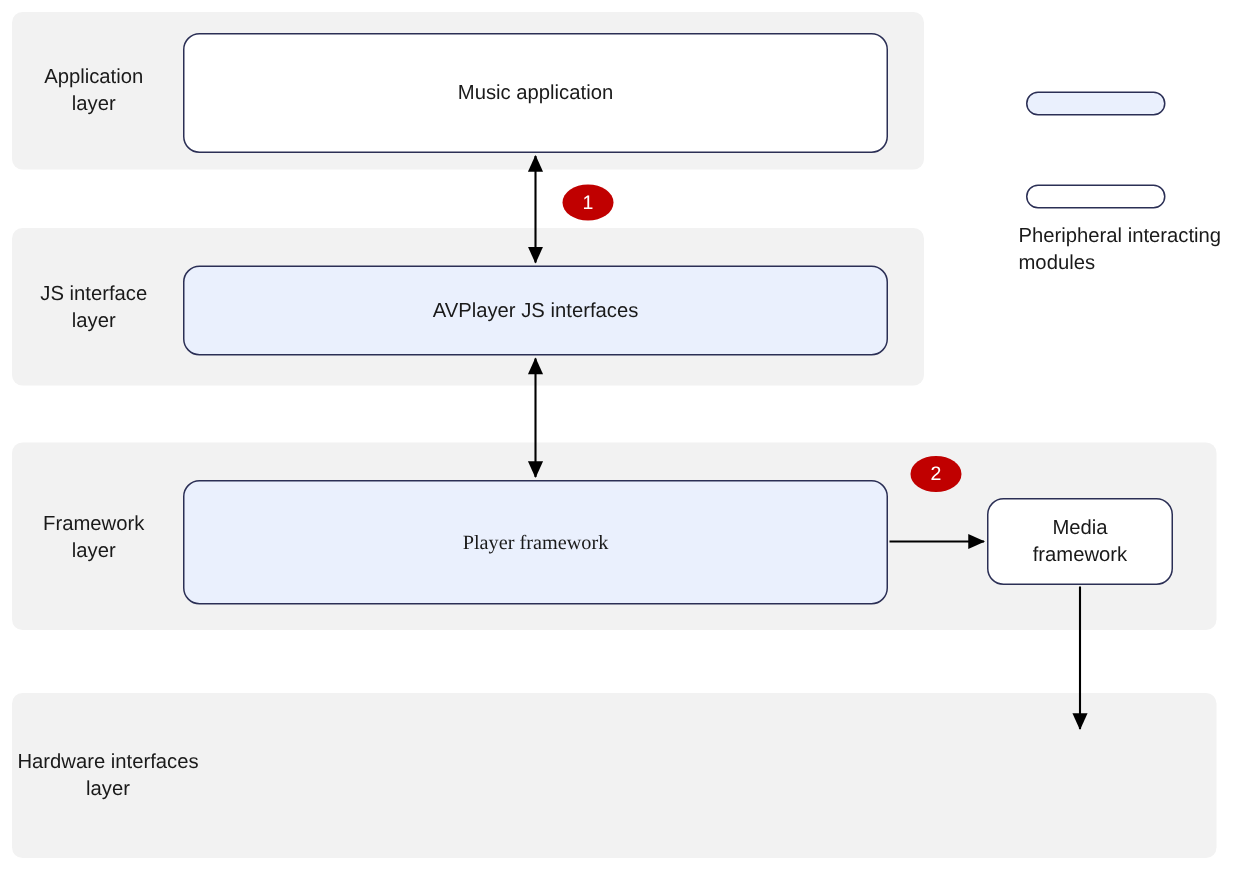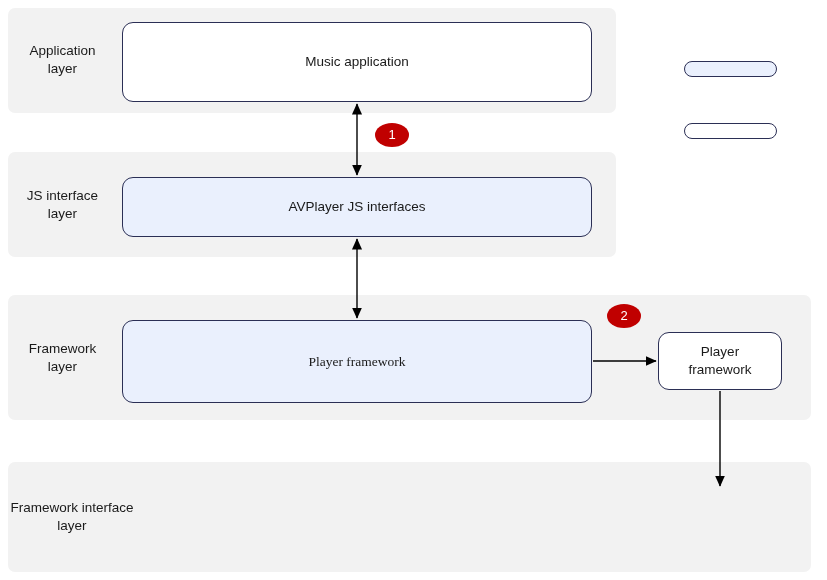--- a/index.html
+++ b/index.html
@@ -115,30 +115,30 @@
   <div class="band" style="left:8px; top:152px; width:608px; height:105px;"></div>
   <div class="band" style="left:8px; top:295px; width:803px; height:125px;"></div>
   <div class="band" style="left:8px; top:462px; width:803px; height:110px;"></div>
 
   <div class="layer-label" style="left:10px; top:40px; width:105px; height:40px;">Application
 layer</div>
   <div class="layer-label" style="left:10px; top:185px; width:105px; height:40px;">JS interface
 layer</div>
   <div class="layer-label" style="left:10px; top:338px; width:105px; height:40px;">Framework
 layer</div>
-  <div class="layer-label" style="left:2px; top:497px; width:140px; height:40px;">Framework interface
+  <div class="layer-label" style="left:2px; top:497px; width:140px; height:40px;">Hardware interfaces
 layer</div>
 
   <div class="box peripheral" style="left:122px; top:22px; width:470px; height:80px;">Music application</div>
 
   <div class="box media" style="left:122px; top:177px; width:470px; height:60px;">AVPlayer JS interfaces</div>
 
   <div class="box media" style="left:122px; top:320px; width:470px; height:83px;font-family:Liberation Serif, serif;">Player framework</div>
 
-  <div class="box peripheral" style="left:658px; top:332px; width:124px; height:58px;">Player
+  <div class="box peripheral" style="left:658px; top:332px; width:124px; height:58px;">Media
 framework</div>
 
 
   <svg id="arrows" viewBox="0 0 827 580" xmlns="http://www.w3.org/2000/svg">
     <defs>
       <marker id="arrowEnd" markerWidth="10" markerHeight="10" refX="7.5" refY="4" orient="auto" markerUnits="strokeWidth">
         <path d="M0,0.4 L8,4 L0,7.6 z" fill="#000000"></path>
       </marker>
       <marker id="arrowStart" markerWidth="10" markerHeight="10" refX="0.5" refY="4" orient="auto" markerUnits="strokeWidth">
         <path d="M8,0.4 L0,4 L8,7.6 z" fill="#000000"></path>
@@ -153,14 +153,15 @@
 
     <line x1="720" y1="391" x2="720" y2="486" stroke="#000000" stroke-width="1.4" marker-end="url(#arrowEnd)"></line>
   </svg>
 
   <div class="badge" style="left:375px; top:123px;">1</div>
   <div class="badge" style="left:607px; top:304px;">2</div>
 
   <div class="legend-pill media" style="left:684px; top:61px;"></div>
 
   <div class="legend-pill peripheral" style="left:684px; top:123px;"></div>
+  <div class="legend-text" style="left:679px; top:148px;">Pheripheral interacting modules</div>
 
 </div>
 
 </body></html>

